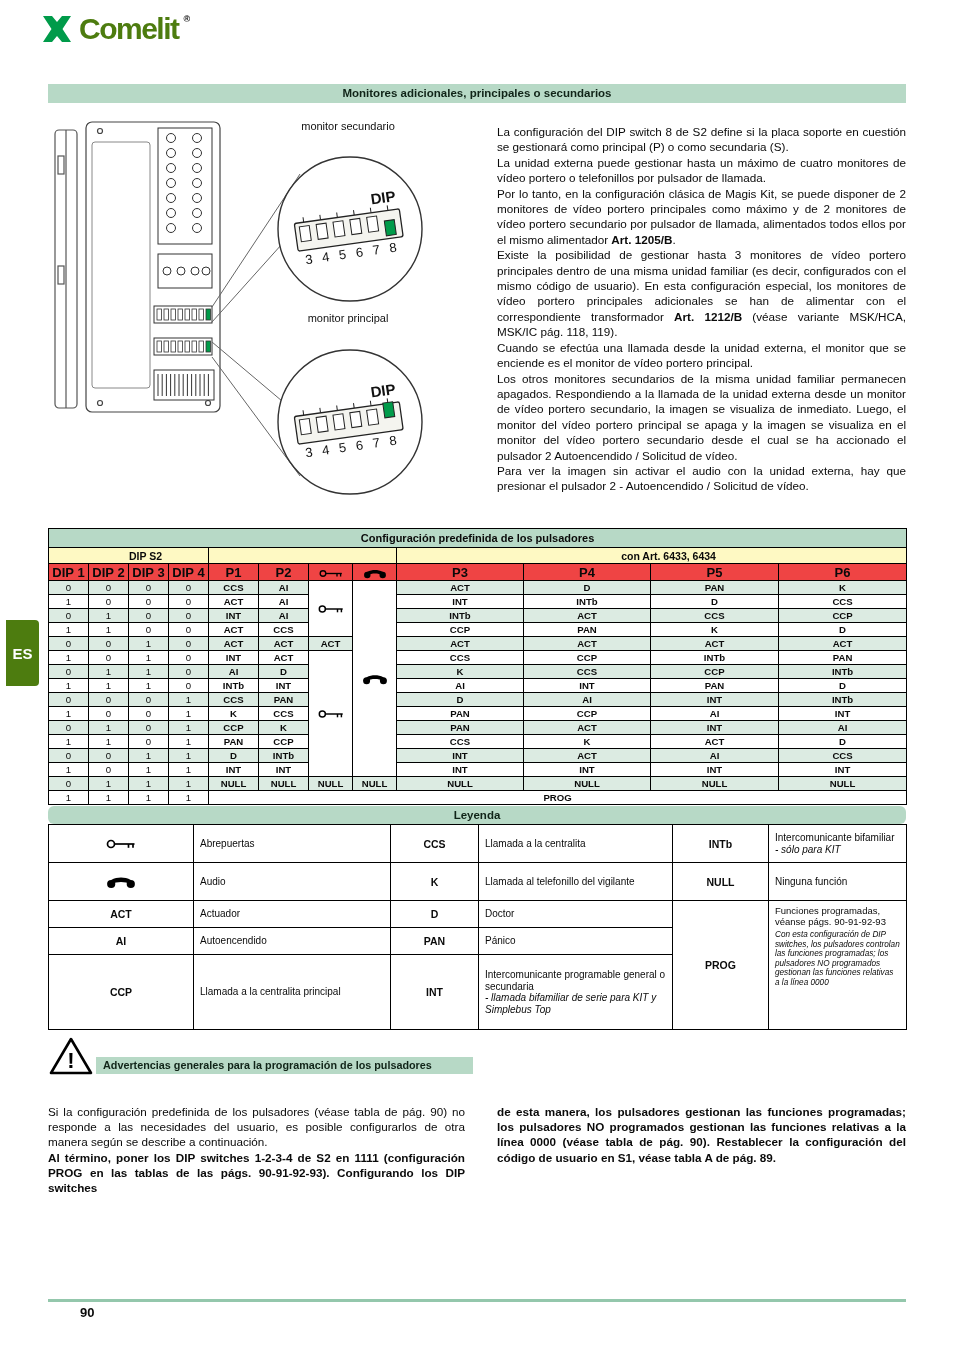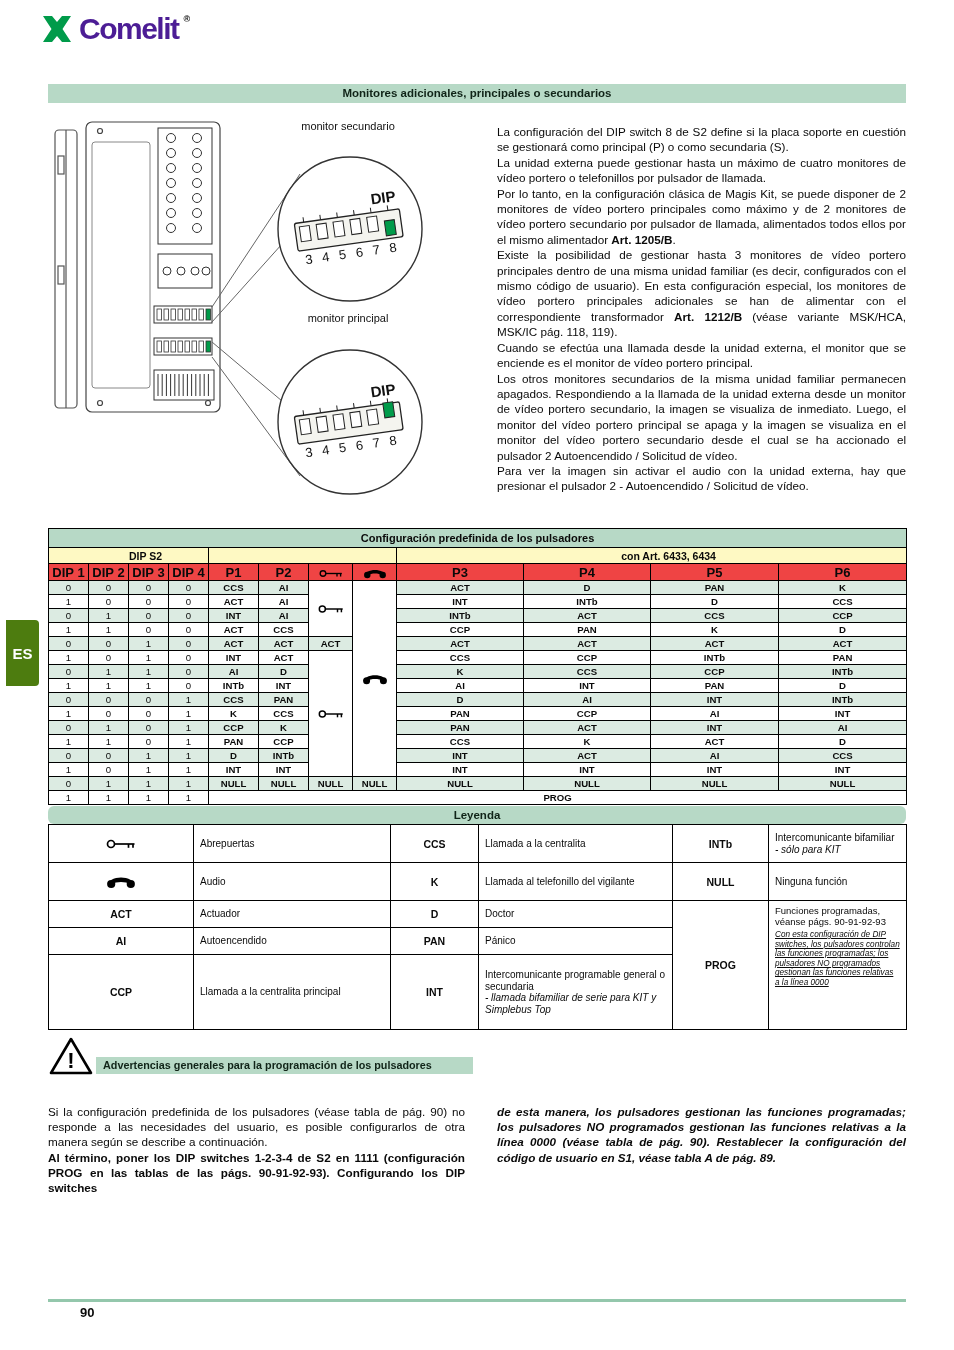--- a/index.html
+++ b/index.html
@@ -6,21 +6,21 @@
   body{
     width:954px;height:1350px;position:relative;background:#ffffff;
     font-family:"Liberation Sans",sans-serif;color:#0a0a0a;overflow:hidden;
   }
   .abs{position:absolute;}
   .b{font-weight:bold;margin-top:48px;}
   i{font-style:italic;}
 
   
   .logo{left:40px;top:12px;display:flex;align-items:flex-start;gap:5px;}
-  .logo-text{font-size:30px;font-weight:bold;color:#4c1d95;letter-spacing:-1.5px;line-height:34px;}
+  .logo-text{font-size:30px;font-weight:bold;color:#4d7c0f;letter-spacing:-1.5px;line-height:34px;}
   .logo-reg{font-size:9px;font-weight:bold;margin-top:2px;}
 
   
   .greenbar{background:#b7d9c6;}
   .titlebar{left:48px;top:84px;width:858px;height:19px;text-align:center;
     font-weight:bold;font-size:11.5px;line-height:19px;color:#102418;}
 
   
   .diagram{left:48px;top:114px;width:440px;height:400px;}
   .diagram text{font-family:"Liberation Sans",sans-serif;fill:#111;}
@@ -55,30 +55,30 @@
   .leg td.lab{text-align:center;font-weight:bold;font-size:10.5px;padding:2px 2px;}
   .leg td.des{text-align:left;line-height:11.5px;}
   .leg .icsvg{width:30px;height:14px;}
   .leg tr.r1 td{height:33px;}
   .leg tr.r2 td{height:33px;}
   .leg tr.r3 td{height:22px;}
   .leg tr.r4 td{height:22px;}
   .leg tr.r5 td{height:70px;}
   .leg td.progdes{vertical-align:top;padding-top:4px;}
   .leg .pm{font-size:9.5px;line-height:11px;}
-  .leg .ps{font-style:italic;font-size:8.2px;line-height:9.6px;margin-top:3px;text-decoration:underline;}
+  .leg .ps{font-style:italic;font-size:8.2px;line-height:9.6px;margin-top:3px;}
 
   
   .warn-tri{left:48px;top:1036px;width:46px;height:40px;}
   .warn-bar{left:96px;top:1057px;width:370px;height:17px;font-size:10.8px;font-weight:bold;
     line-height:17px;padding-left:7px;color:#102418;}
 
   
   .bottom-left{left:48px;top:1104px;width:417px;font-size:11.7px;line-height:15.2px;text-align:justify;}
-  .bottom-right{left:497px;top:1104px;width:409px;font-size:11.7px;line-height:15.2px;text-align:justify;font-style:italic;}
+  .bottom-right{left:497px;top:1104px;width:409px;font-size:11.7px;line-height:15.2px;text-align:justify;}
 
   
   .es-tab{left:6px;top:620px;width:33px;height:66px;background:#4d7c0f;color:#ffffff;
     font-weight:bold;font-size:15px;display:flex;align-items:center;justify-content:center;
     border-radius:0 4px 4px 0;}
 
   
   .footer-line{left:48px;top:1299px;width:858px;height:3px;background:#94c7ac;}
   .page-number{left:80px;top:1305px;font-size:13px;font-weight:bold;}
 </style>

